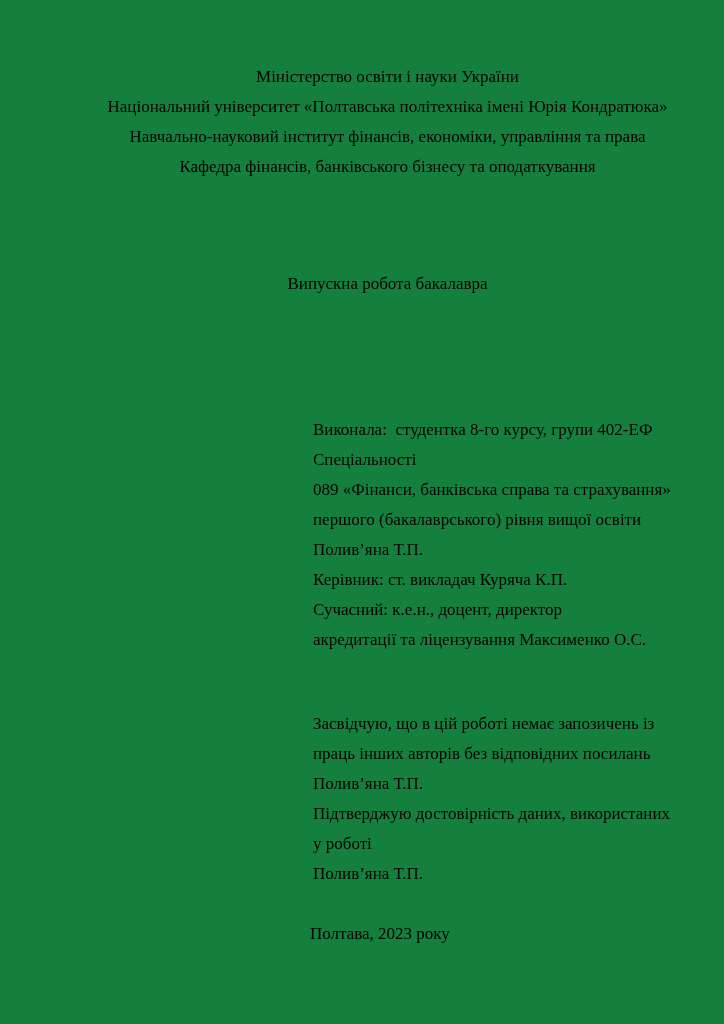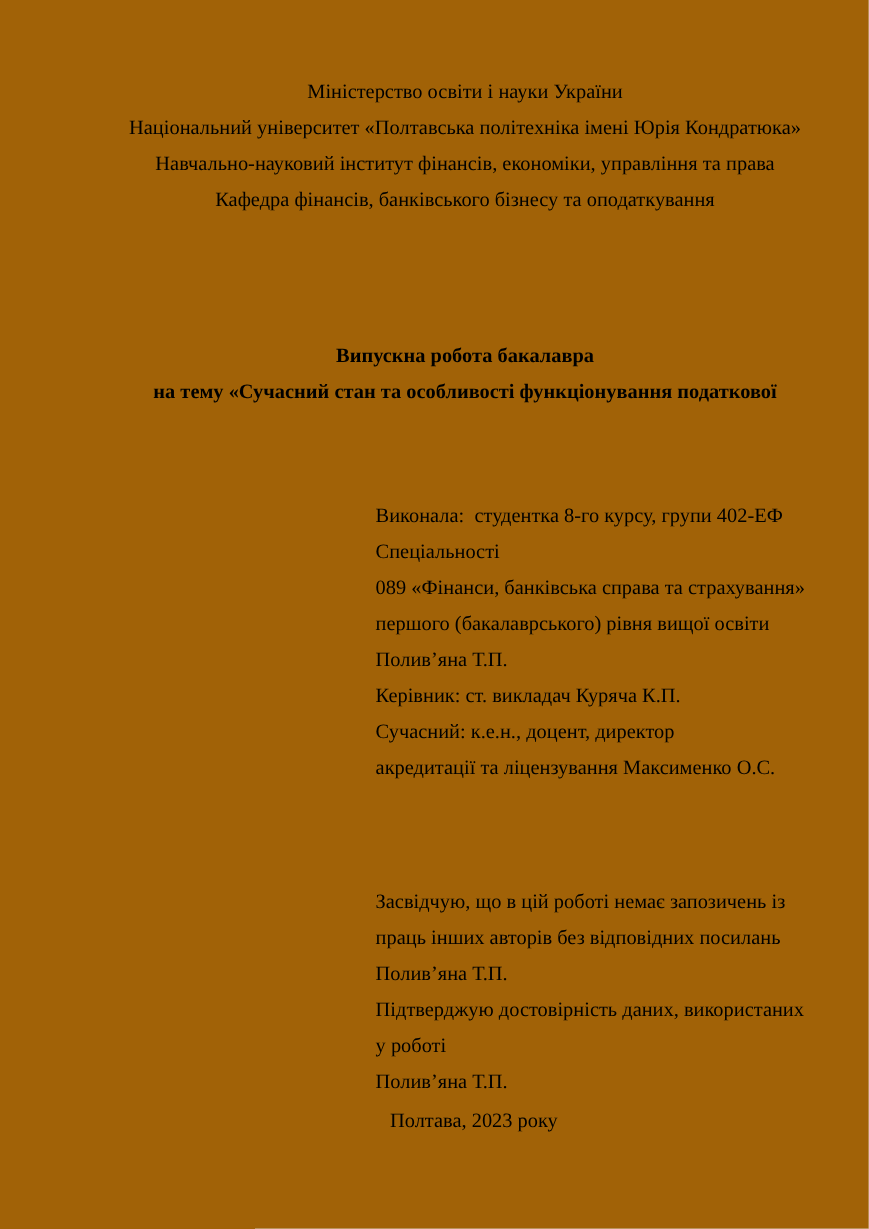--- a/index.html
+++ b/index.html
@@ -5,21 +5,21 @@
   html, body {
     margin: 0;
     padding: 0;
     background: #e8e8e8;
   }
   .page {
     position: relative;
     width: 724px;
     height: 1024px;
     margin: 0;
-    background: #a16207;
+    background: #15803d;
     overflow: hidden;
     font-family: "Liberation Serif", "DejaVu Serif", serif;
     color: #000000;
   }
   .block {
     position: absolute;
     font-size: 17px;
     line-height: 30px;
   }
   .block p {
@@ -28,57 +28,56 @@
   }
   .centered {
     left: 103px;
     width: 569px;
     text-align: center;
   }
   .header-block {
     top: 62px;
   }
   .title-block {
-    top: 282px;
-    font-weight: bold;
+    top: 269px;
+    font-weight: normal;
   }
   .attribution-block {
     left: 313px;
     top: 415px;
     width: 380px;
     text-align: left;
   }
   .declaration-block {
     left: 313px;
-    top: 737px;
+    top: 709px;
     width: 380px;
     text-align: left;
   }
   .footer-block {
-    left: 325px;
+    left: 310px;
     top: 919px;
     width: 380px;
     text-align: left;
   }
 </style>
 </head>
 <body>
 
 <div class="page">
 
   <section class="block centered header-block">
     <p>Міністерство освіти і науки України</p>
     <p>Національний університет «Полтавська політехніка імені Юрія Кондратюка»</p>
     <p>Навчально-науковий інститут фінансів, економіки, управління та права</p>
     <p>Кафедра фінансів, банківського бізнесу та оподаткування</p>
   </section>
 
   <section class="block centered title-block">
     <p>Випускна робота бакалавра</p>
-    <p>на тему «Сучасний стан та особливості функціонування податкової</p>
   </section>
 
   <section class="block attribution-block">
     <p>Виконала:  студентка 8-го курсу, групи 402-ЕФ</p>
     <p>Спеціальності</p>
     <p>089 «Фінанси, банківська справа та страхування»</p>
     <p>першого (бакалаврського) рівня вищої освіти</p>
     <p>Полив’яна Т.П.</p>
     <p>Керівник: ст. викладач Куряча К.П.</p>
     <p>Сучасний: к.е.н., доцент, директор</p>

